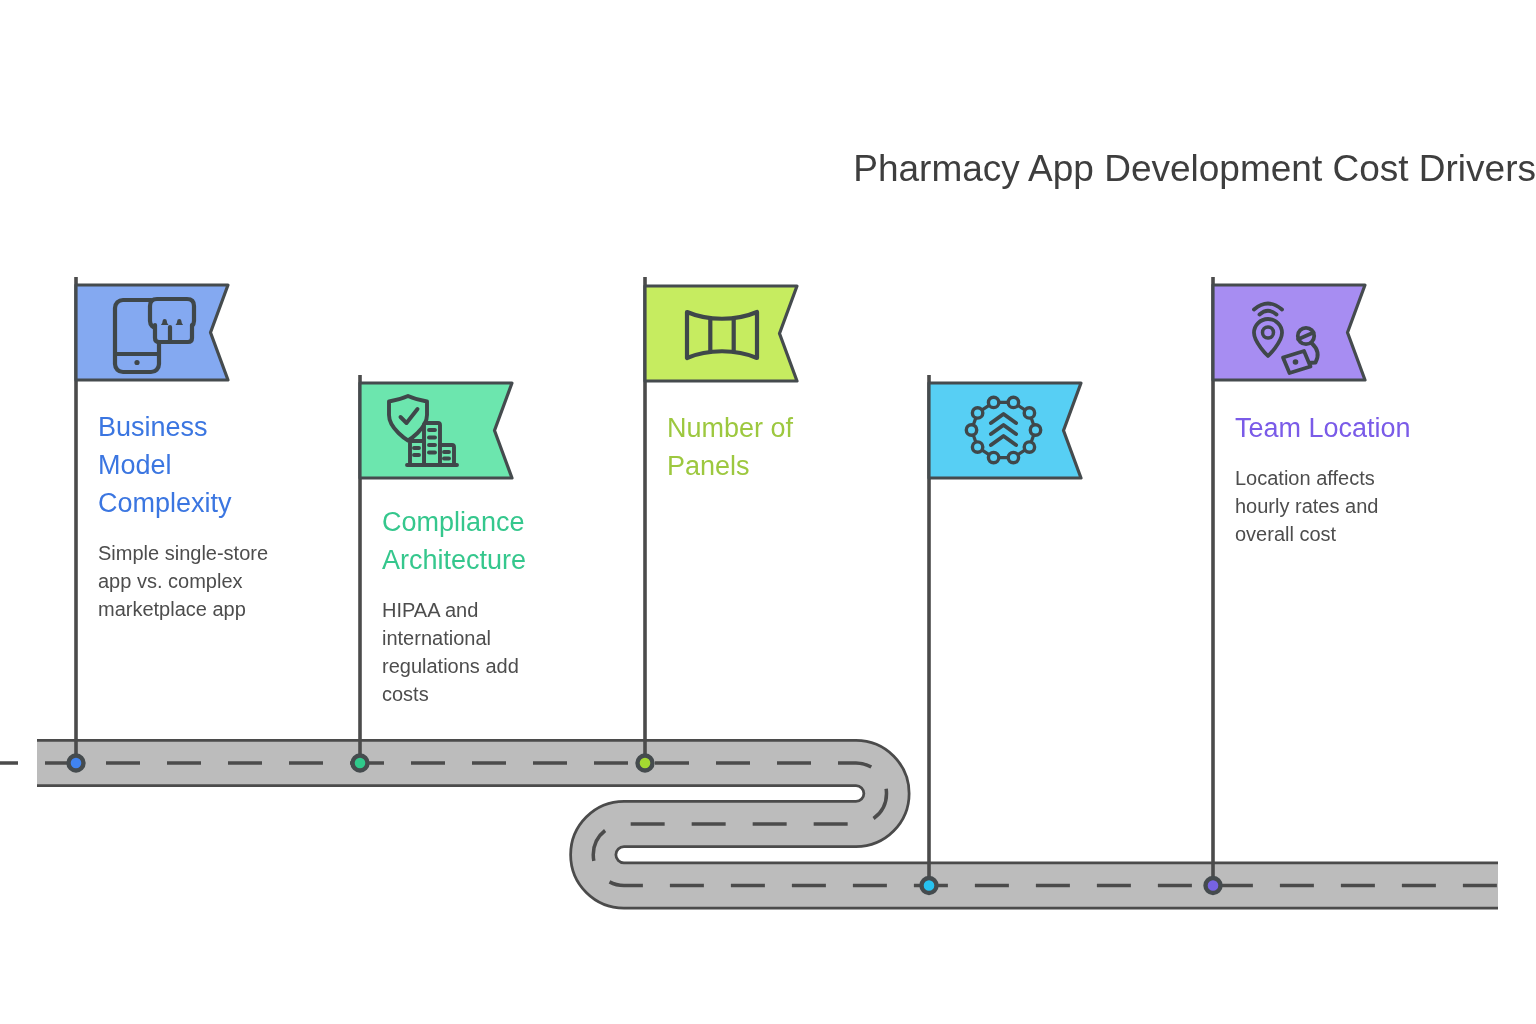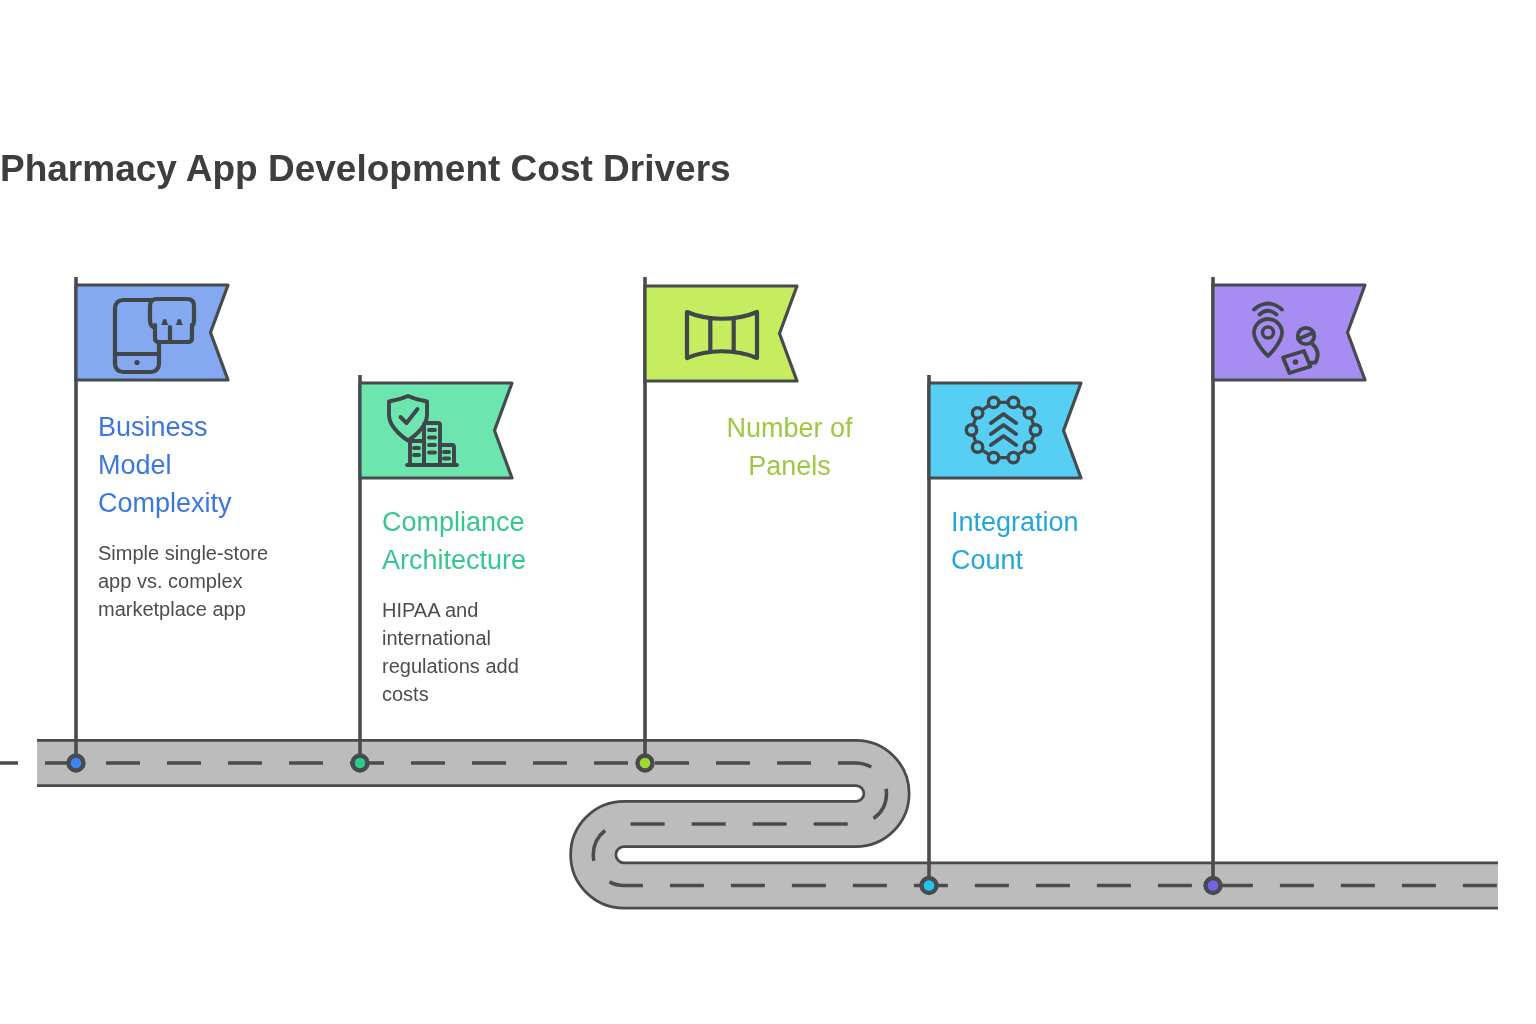--- a/index.html
+++ b/index.html
@@ -6,23 +6,23 @@
   .canvas{
     position:relative;
     width:1536px;height:1024px;
     overflow:hidden;
     background:#ffffff;
     font-family:"Liberation Sans", sans-serif;
   }
   .title{
     position:absolute;
     left:0;top:148px;width:1536px;
-    text-align:left;
+    text-align:right;
     font-size:37px;
-    font-weight:700;
+    font-weight:400;
     letter-spacing:0px;
     color:#3e3e3e;
   }
   .layer{position:absolute;left:0;top:0;}
   .col{
     position:absolute;
     width:245px;
   }
   .heading{
     font-size:27px;
@@ -165,23 +165,27 @@
   <div class="col col1">
     <div class="heading" style="color: rgb(59, 118, 225);">Business
 Model
 Complexity</div>
     <div class="body">Simple single-store
 app vs. complex
 marketplace app</div>
   </div>
 
   <div class="col col3">
-    <div class="heading" style="color: rgb(157, 200, 63); text-align: center;">Number of
+    <div class="heading" style="color: rgb(157, 200, 63);">Number of
 Panels</div>
   </div>
 
   <div class="col col4">
-    <div class="heading" style="color: rgb(34, 167, 220);">Integration
-Count</div>
   </div>
 
+  <div class="col col5">
+    <div class="heading" style="color: rgb(122, 91, 232);">Team Location</div>
+    <div class="body">Location affects
+hourly rates and
+overall cost</div>
+  </div>
 
 </div>
 
 </body></html>

